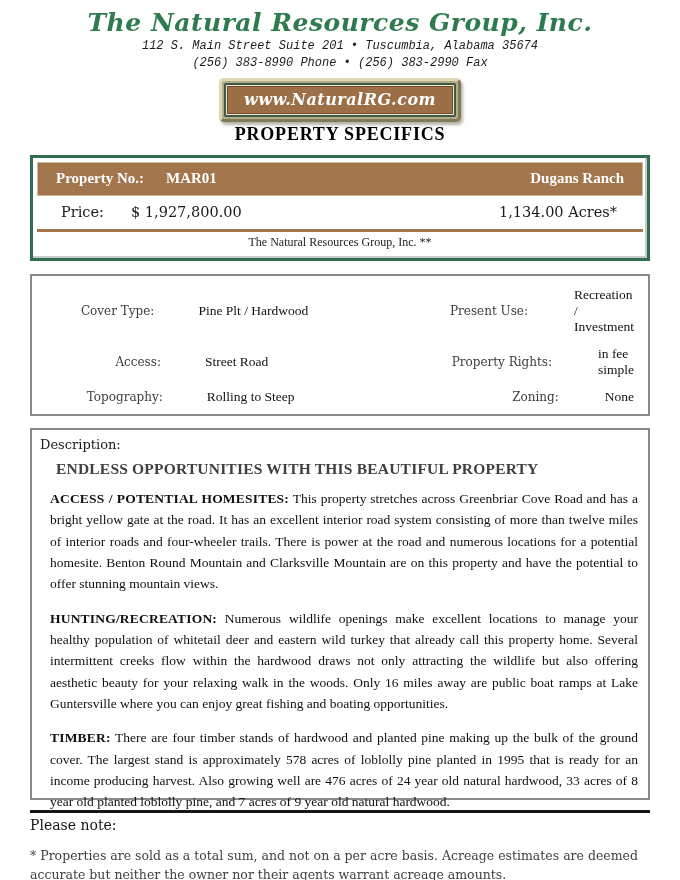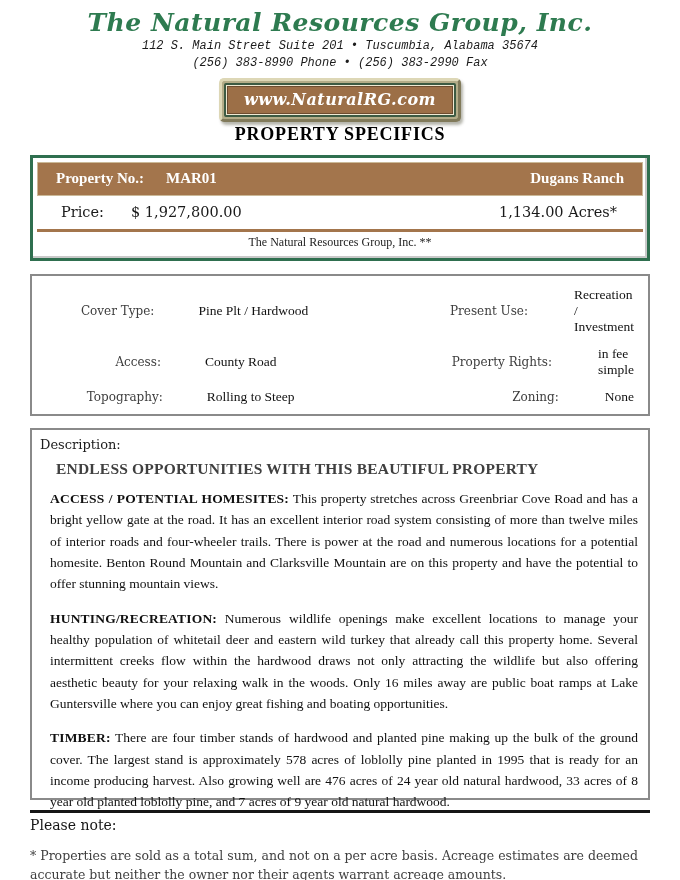--- a/index.html
+++ b/index.html
@@ -152,21 +152,21 @@
 
   <div class="details-box">
     <div class="d-row">
       <span class="d-label l-left">Cover Type:</span>
       <span class="d-value v-left">Pine Plt / Hardwood</span>
       <span class="d-label l-right">Present Use:</span>
       <span class="d-value v-right">Recreation / Investment</span>
     </div>
     <div class="d-row">
       <span class="d-label l-left">Access:</span>
-      <span class="d-value v-left">County Road</span>
+      <span class="d-value v-left">Street Road</span>
       <span class="d-label l-right">Property Rights:</span>
       <span class="d-value v-right">in fee simple</span>
     </div>
     <div class="d-row">
       <span class="d-label l-left">Topography:</span>
       <span class="d-value v-left">Rolling to Steep</span>
       <span class="d-label l-right">Zoning:</span>
       <span class="d-value v-right">None</span>
     </div>
   </div>

